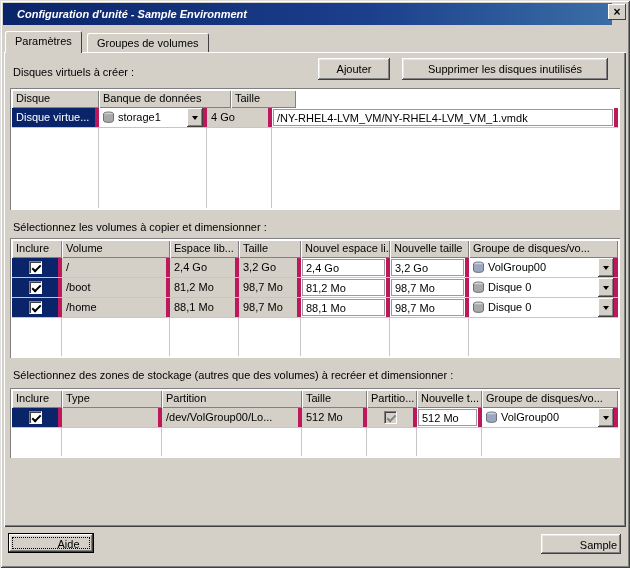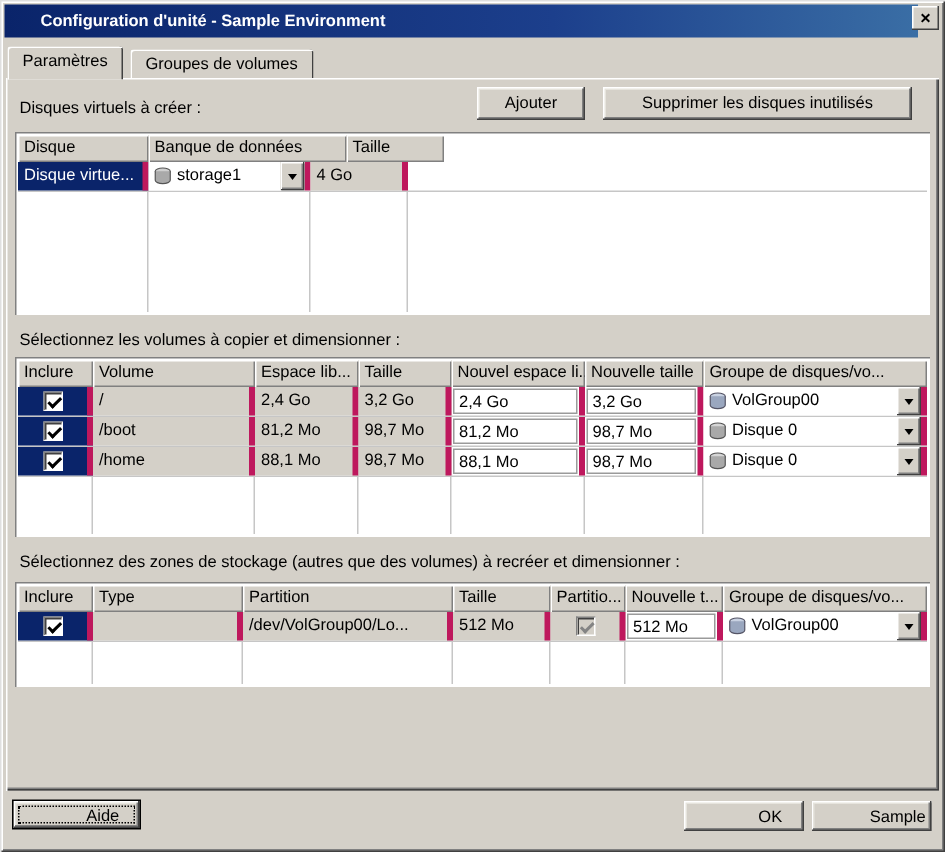--- a/index.html
+++ b/index.html
@@ -5,21 +5,21 @@
   * { margin:0; padding:0; box-sizing:border-box; }
   html,body { width:630px; height:568px; }
   body { font-family:"Liberation Sans", sans-serif; font-size:11px; color:#000; background:#d4d0c8; }
 
   .dialog { position:relative; width:630px; height:568px; background:#d4d0c8;
     box-shadow: inset 1px 1px 0 #dfdfdf, inset -1px -1px 0 #404040,
                 inset 2px 2px 0 #fff,    inset -2px -2px 0 #808080; }
 
   .titlebar { position:absolute; left:3px; top:3px; right:18px; height:22px;
     background:linear-gradient(90deg,#0a246a 0%,#1c3f8c 60%,#3a6ea5 100%);
-    display:flex; align-items:center; padding-left:24px; }
+    display:flex; align-items:center; padding-left:14px;font-style:italic; }
   .titlebar-text { color:#fff; font-weight:bold; font-size:11px; white-space:nowrap; }
   .close-btn { position:absolute; right:4px; top:4px; width:18px; height:16px;
     background:#d4d0c8; box-shadow: inset -1px -1px 0 #404040, inset 1px 1px 0 #fff;
     display:flex; align-items:center; justify-content:center;
     font-weight:bold; font-size:12px; line-height:12px; cursor:default; }
 
   .tab { position:absolute; background:#d4d0c8; padding:4px 10px 0;
     border-top-left-radius:2px; border-top-right-radius:2px; white-space:nowrap; }
   .tab-active { left:5px; top:31px; height:22px; z-index:3;
     box-shadow: inset 1px 1px 0 #fff, inset -1px 0 0 #404040; text-align: center; }
@@ -128,20 +128,23 @@
           <svg class="icon-svg" width="13" height="13" viewBox="0 0 13 13">
             <ellipse cx="6.5" cy="3.2" rx="5" ry="2.2" fill="#cfcfcf" stroke="#555" stroke-width="0.8"></ellipse>
             <path d="M1.5 3.2 v6 a5 2.2 0 0 0 10 0 v-6" fill="#a9a9a9" stroke="#555" stroke-width="0.8"></path>
           </svg>
           <span class="ds-label">storage1</span>
           <span class="arrow-btn">
               <span class="arrow"></span>
             </span>
         </div>
         <div class="td gray" style="width:65px">4 Go</div>
+        <div class="td flexw editwrap">
+          <div class="edit">/NY-RHEL4-LVM_VM/NY-RHEL4-LVM_VM_1.vmdk</div>
+        </div>
       </div>
       <div class="tfill">
         <div class="fc" style="width:87px"></div>
           <div class="fc" style="width:108px"></div>
         <div class="fc" style="width:65px"></div>
           <div class="fc flexw"></div>
       </div>
     </div>
 
     <div class="section-label" style="top:169px;">Sélectionnez les volumes à copier et dimensionner :</div>
@@ -288,16 +291,15 @@
           <div class="fc" style="width:65px"></div>
         <div class="fc" style="width:50px"></div>
           <div class="fc" style="width:65px"></div>
         <div class="fc flexw"></div>
       </div>
     </div>
 
   </div>
 
   <div class="btn btn-bottom btn-help">Aide</div>
-  <div class="btn btn-bottom btn-ok">OK</div>
   <div class="btn btn-bottom btn-cancel">Sample</div>
 
 </div>
 
 </body></html>

